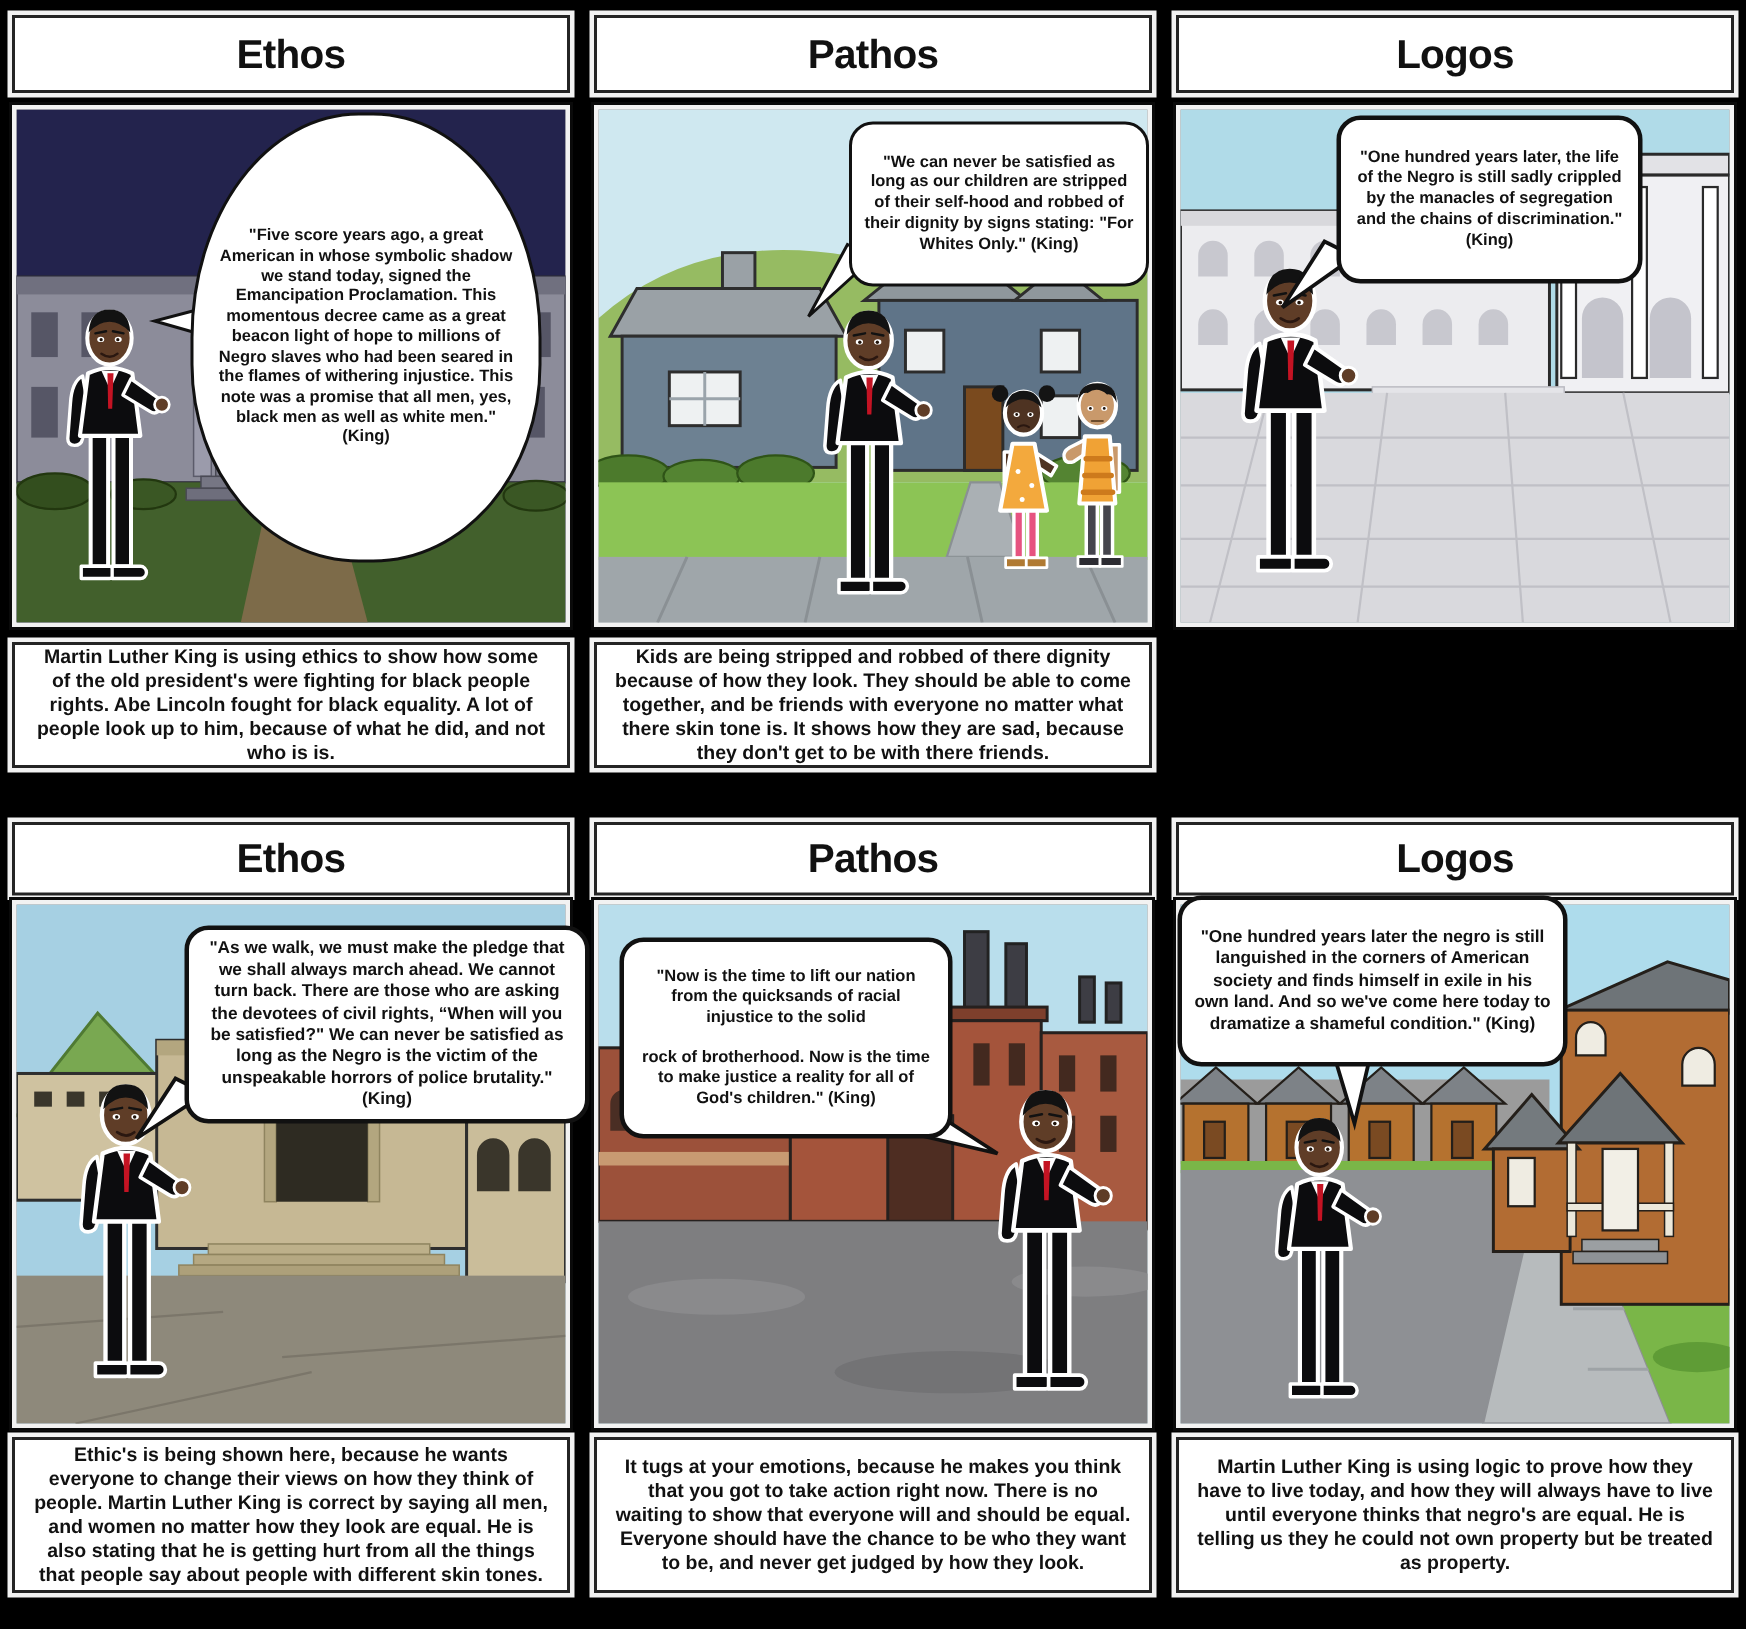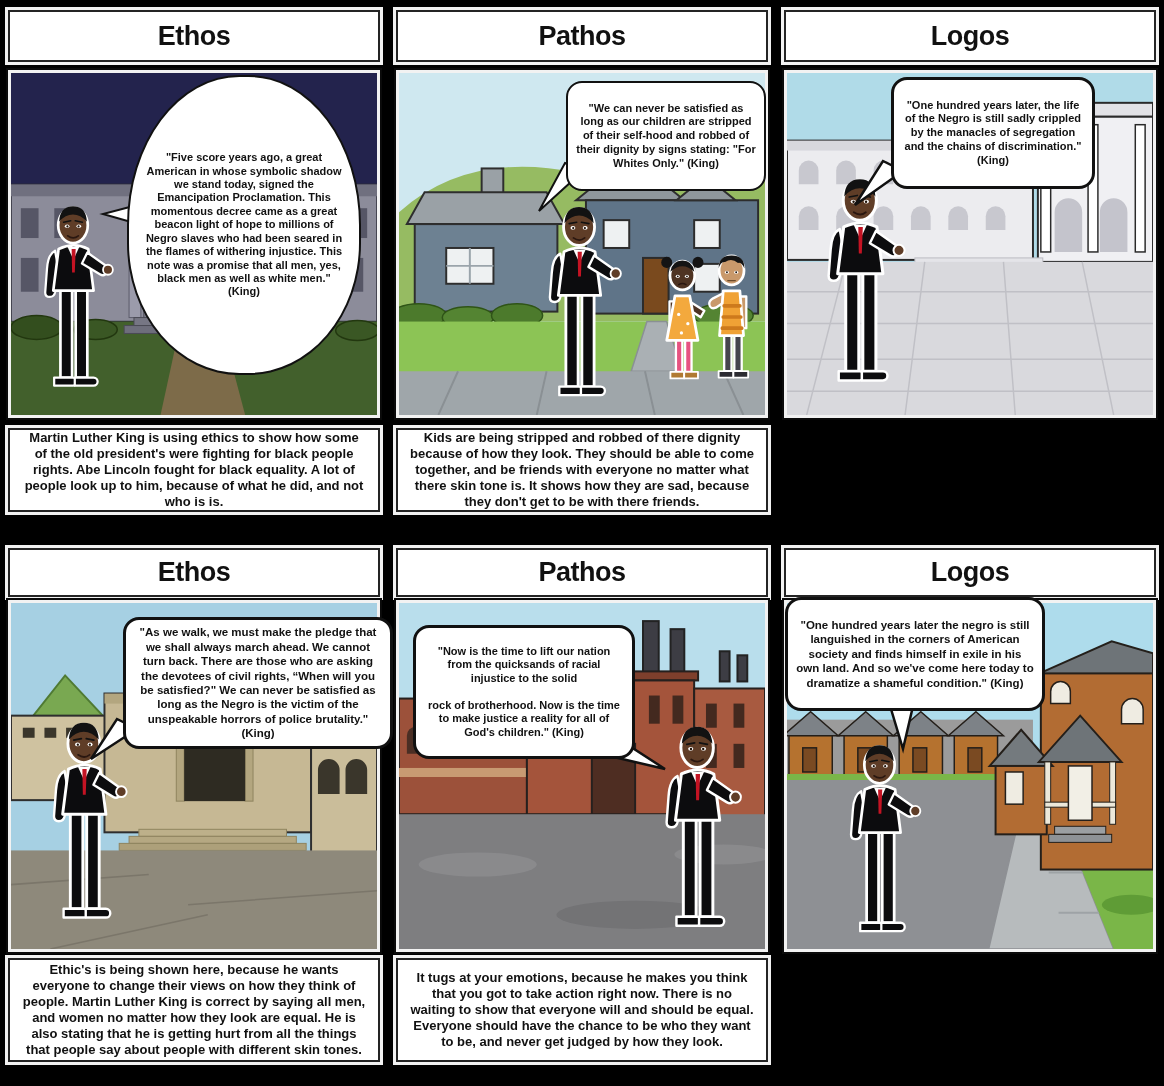--- a/index.html
+++ b/index.html
@@ -341,14 +341,15 @@
       <use href="#fig-man" x="52" y="128" width="84" height="208"></use>
     </svg>
     <svg class="tail" style="left:96px;top:84px" width="36" height="64">
         <polygon points="2,2 34,2 20,62" fill="#fff" stroke="#111" stroke-width="2.5"></polygon>
       </svg>
     <div class="bubble b6">"One hundred years later the negro is still languished in the corners of American society and finds himself in exile in his own land.  And so we've come here today to dramatize a shameful condition." (King)</div>
   </div>
 
   <div class="cap c1 rc2">Ethic's is being shown here, because he wants everyone to change their views on how they think of people. Martin Luther King is correct by saying all men, and women no matter how they look are equal. He is also stating that he is getting hurt from all the things that people say about people with different skin tones.</div>
   <div class="cap c2 rc2">It tugs at your emotions, because he makes you think that you got to take action right now. There is no waiting to show that everyone will and should be equal.  Everyone should have the chance to be who they want to be, and never get judged by how they look.</div>
+  <div class="cap c3 rc2">Martin Luther King is using logic to prove how they have to live today, and how they will always have to live until everyone thinks that negro's are equal. He is telling us they he could not own property but be treated as property.</div>
 
 </div>
 
 </body></html>

